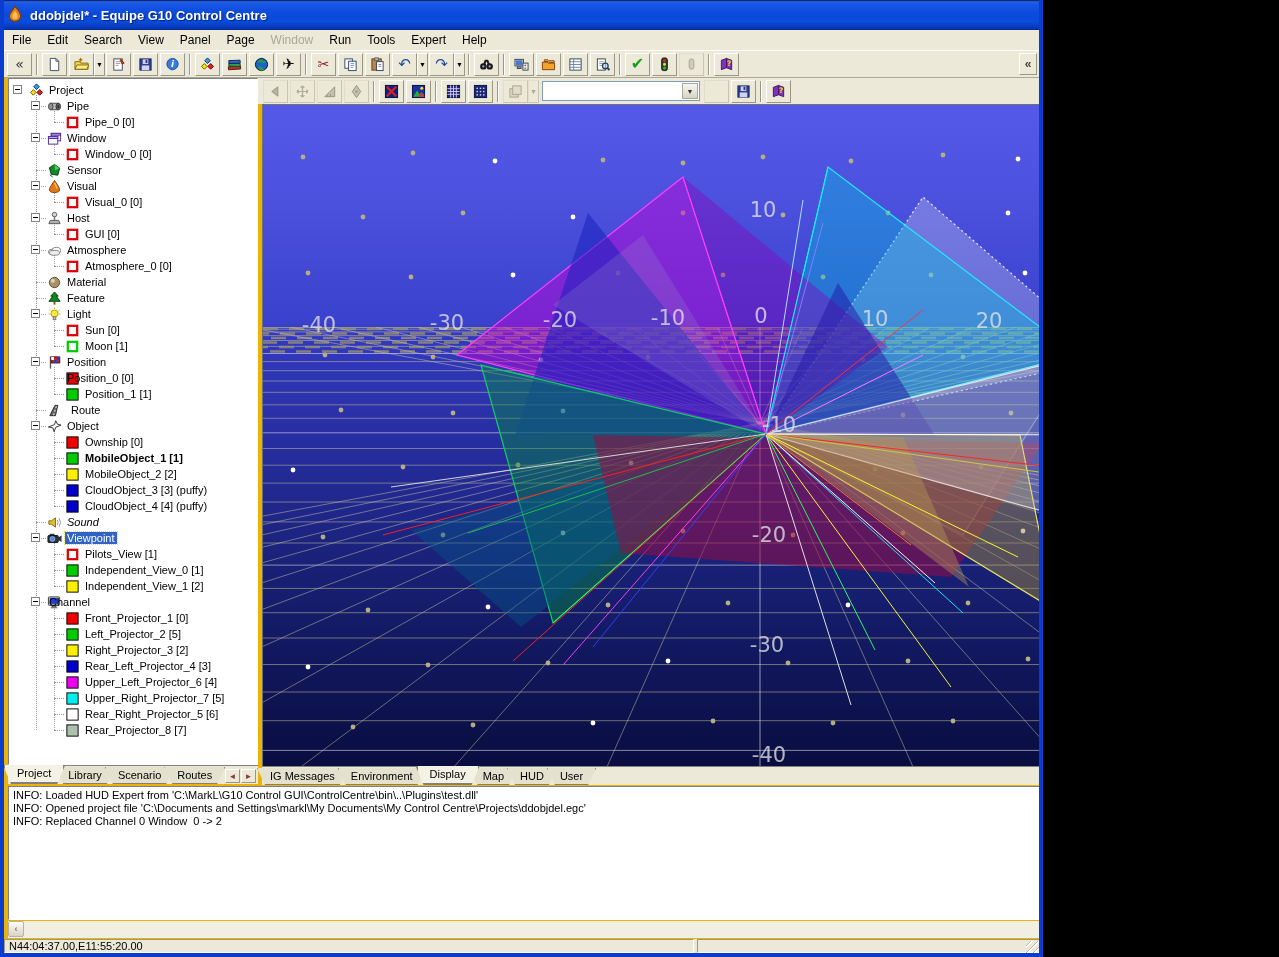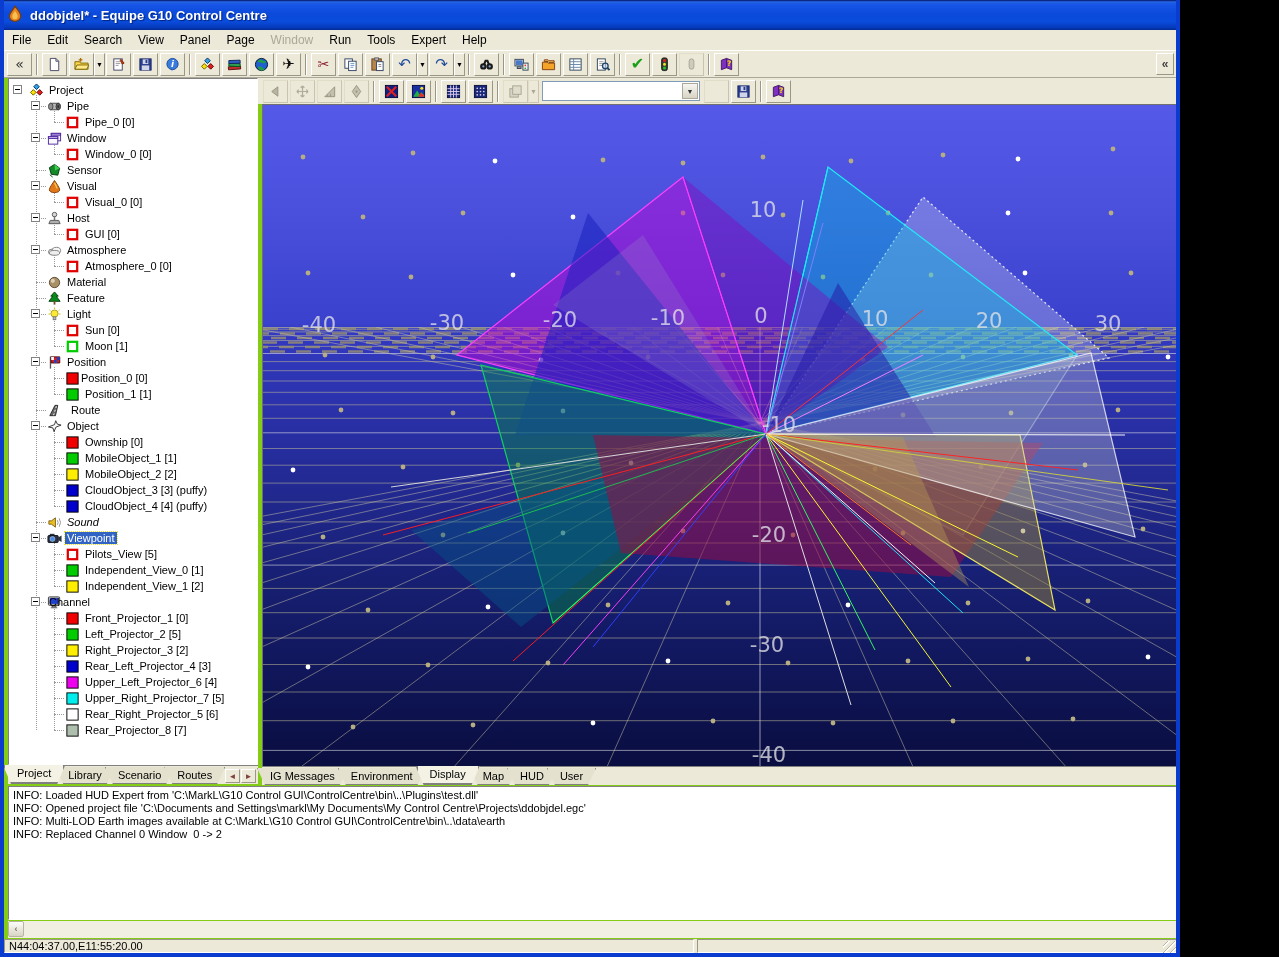--- a/index.html
+++ b/index.html
@@ -1,17 +1,17 @@
 <!DOCTYPE html>
 <html><head>
 <meta charset="utf-8">
 <style>
   html,body{margin:0;padding:0;background:#000;}
   *{box-sizing:border-box;}
-  #win{position:relative;width:1180px;height:957px;background:#84cc16;
+  #win{position:relative;width:1043px;height:957px;background:#eab308;
        font-family:"Liberation Sans",sans-serif;font-size:11px;color:#000;overflow:hidden;
        border-left:4px solid #0a3dcf;border-right:4px solid #0a3dcf;border-bottom:4px solid #0a3dcf;}
   
   #titlebar{position:absolute;left:-4px;top:0;width:1279px;height:30px;
     background:linear-gradient(180deg,#001060 0%,#2664e0 6%,#1756e6 14%,#0b4ada 45%,#0a4cdc 72%,#0539b8 93%,#032a90 100%);
     display:flex;align-items:center;padding:0 6px;}
   #title-text{color:#fff;font-weight:bold;font-size:13px;margin-left:6px;text-shadow:1px 1px 1px #00227a;}
   .winbtn{width:21px;height:21px;border-radius:3px;margin-left:2px;border:1px solid #fff;
     display:flex;align-items:center;justify-content:center;color:#fff;font-size:11px;font-weight:bold;}
   .winbtn.blue{background:linear-gradient(180deg,#7ba4f2 0%,#2f63d8 40%,#1b4ecc 100%);}
@@ -599,21 +599,21 @@
           </span>
           <span class="tlabel" style="left: 56px;">Position</span>
         </div>
         <div class="trow">
           <div class="guide h" style="left: 44.5px; top: 8px; width: 10px;"></div>
           <span class="ticon" style="left: 56px;">
             <svg viewBox="0 0 16 16" width="15" height="15">
               <rect x="2" y="2" width="12" height="12" fill="#f00000" stroke="#000"></rect>
             </svg>
           </span>
-          <span class="tlabel" style="left: 70px;">Position_0 [0]</span>
+          <span class="tlabel" style="left: 56px;">Position_0 [0]</span>
         </div>
         <div class="trow">
           <div class="guide h" style="left: 44.5px; top: 8px; width: 10px;"></div>
           <span class="ticon" style="left: 56px;">
             <svg viewBox="0 0 16 16" width="15" height="15">
               <rect x="2" y="2" width="12" height="12" fill="#00cc00" stroke="#000"></rect>
             </svg>
           </span>
           <span class="tlabel" style="left: 74px;">Position_1 [1]</span>
         </div>
@@ -648,21 +648,21 @@
           </span>
           <span class="tlabel" style="left: 74px;">Ownship [0]</span>
         </div>
         <div class="trow">
           <div class="guide h" style="left: 44.5px; top: 8px; width: 10px;"></div>
           <span class="ticon" style="left: 56px;">
             <svg viewBox="0 0 16 16" width="15" height="15">
               <rect x="2" y="2" width="12" height="12" fill="#00cc00" stroke="#000"></rect>
             </svg>
           </span>
-          <span class="tlabel" style="left: 74px;">MobileObject_1 [1]</span>
+          <span class="tlabel" style="left: 74px; font-weight: bold;">MobileObject_1 [1]</span>
         </div>
         <div class="trow">
           <div class="guide h" style="left: 44.5px; top: 8px; width: 10px;"></div>
           <span class="ticon" style="left: 56px;">
             <svg viewBox="0 0 16 16" width="15" height="15">
               <rect x="2" y="2" width="12" height="12" fill="#ffee00" stroke="#000"></rect>
             </svg>
           </span>
           <span class="tlabel" style="left: 74px;">MobileObject_2 [2]</span>
         </div>
@@ -709,21 +709,21 @@
           </span>
           <span class="tlabel sel" style="left: 56px;">Viewpoint</span>
         </div>
         <div class="trow">
           <div class="guide h" style="left: 44.5px; top: 8px; width: 10px;"></div>
           <span class="ticon" style="left: 56px;">
             <svg viewBox="0 0 16 16" width="15" height="15">
               <rect x="3" y="3" width="10" height="10" fill="#fff" stroke="#e00000" stroke-width="2.4"></rect>
             </svg>
           </span>
-          <span class="tlabel" style="left: 74px;">Pilots_View [5]</span>
+          <span class="tlabel" style="left: 74px;">Pilots_View [1]</span>
         </div>
         <div class="trow">
           <div class="guide h" style="left: 44.5px; top: 8px; width: 10px;"></div>
           <span class="ticon" style="left: 56px;">
             <svg viewBox="0 0 16 16" width="15" height="15">
               <rect x="2" y="2" width="12" height="12" fill="#00cc00" stroke="#000"></rect>
             </svg>
           </span>
           <span class="tlabel" style="left: 74px;">Independent_View_0 [1]</span>
         </div>
@@ -1084,21 +1084,20 @@
       <div class="tab in">Environment</div>
       <div class="tab active">Display</div>
       <div class="tab in">Map</div>
       <div class="tab in">HUD</div>
       <div class="tab in">User</div>
     </div>
 
   <div id="log">
       <div>INFO: Loaded HUD Expert from 'C:\MarkL\G10 Control GUI\ControlCentre\bin\..\Plugins\test.dll'</div>
       <div>INFO: Opened project file 'C:\Documents and Settings\markl\My Documents\My Control Centre\Projects\ddobjdel.egc'</div>
-      <div>INFO: Multi-LOD Earth images available at C:\MarkL\G10 Control GUI\ControlCentre\bin\..\data\earth</div>
       <div>INFO: Replaced Channel 0 Window  0 -&gt; 2</div>
     </div>
 
   <div class="sb" style="left:1255px;top:786px;width:16px;height:134px;">
     <div class="sbtn" style="left:0;top:0;">⌃</div>
     <div class="sbtn" style="left:0;top:118px;">⌄</div>
   </div>
   <div class="sb" style="left:4px;top:921px;width:1251px;height:17px;">
     <div class="sbtn" style="left:0;top:0;">‹</div>
     <div class="sbtn" style="left:1218px;top:0;">›</div>

